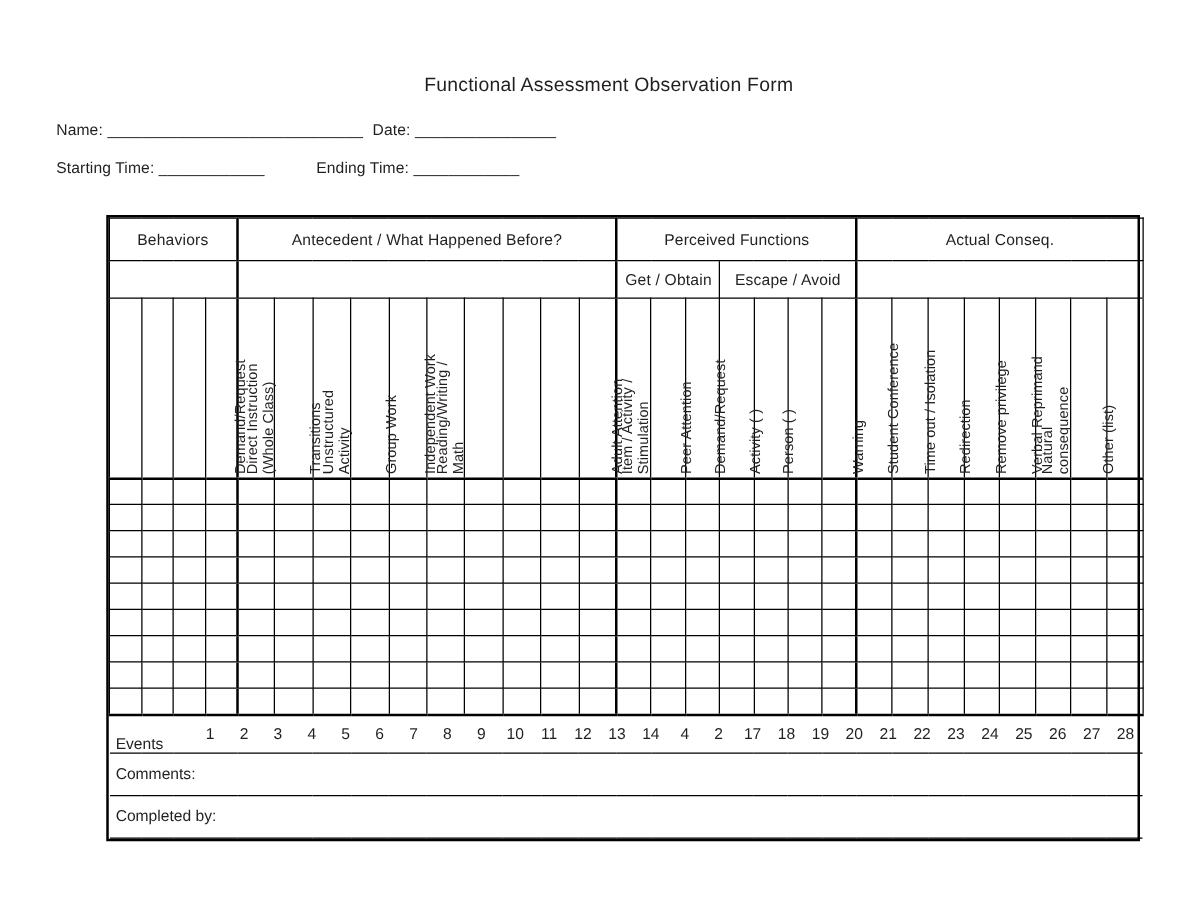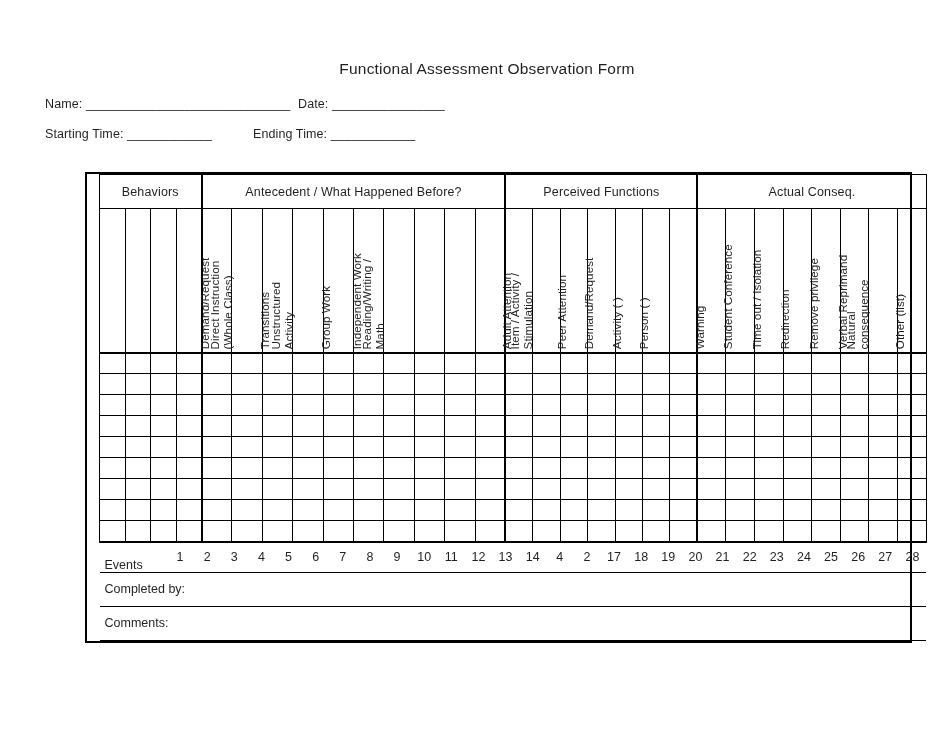--- a/index.html
+++ b/index.html
@@ -45,21 +45,20 @@
   .fl-end    { left: 241px; top: 127px; }
 
   
   .grid {
     position: absolute;
     left: 73px;
     top: 172px;
     width: 827px;
     border: 2px solid #000;
     box-sizing: border-box;
-    padding-left: 12px;
   }
   .grid table {
     border-collapse: collapse;
     table-layout: fixed;
     width: 100%;
   }
   .grid td, .grid th {
     border: 1px solid #000;
     padding: 0;
     font-weight: normal;
@@ -234,20 +233,27 @@
           <col style="width: 28.6px;">
           <col style="width: 28.6px;">
           <col style="width: 28.6px;">
         </colgroup>
         <tbody id="grid-body">
           <tr>
             <td class="group-head" colspan="4">Behaviors</td>
             <td class="group-head sep-l" colspan="10">Antecedent / What Happened Before?</td>
             <td class="group-head sep-l" colspan="7">Perceived Functions</td>
             <td class="group-head sep-l" colspan="8">Actual Conseq.</td>
+          </tr>
+          <tr>
+            <td class="sub-head blank-head" colspan="4" style="border-bottom: none;"></td>
+            <td class="sub-head blank-head sep-l" colspan="10" style="border-bottom: none;"></td>
+            <td class="sub-head sep-l" colspan="3">Get / Obtain</td>
+            <td class="sub-head" colspan="4">Escape / Avoid</td>
+            <td class="sub-head blank-head sep-l" colspan="8" style="border-bottom: none;"></td>
           </tr>
           <tr>
             <td class="vcell" style="border-bottom: 2.5px solid rgb(0, 0, 0);"></td>
             <td class="vcell" style="border-bottom: 2.5px solid rgb(0, 0, 0);"></td>
             <td class="vcell" style="border-bottom: 2.5px solid rgb(0, 0, 0);"></td>
             <td class="vcell" style="border-bottom: 2.5px solid rgb(0, 0, 0);"></td>
             <td class="vcell sep-l" style="border-bottom: 2.5px solid rgb(0, 0, 0);">
               <div class="vlabel-wrap">
                 <div class="vlabel">Demand/Request</div>
               </div>
@@ -667,22 +673,22 @@
                   <span>24</span>
                   <span>25</span>
                   <span>26</span>
                   <span>27</span>
                   <span>28</span>
                 </div>
               </div>
             </td>
           </tr>
           <tr class="note-row">
+            <td colspan="29">Comments:</td>
+          </tr>
+          <tr class="note-row">
             <td colspan="29">Completed by:</td>
-          </tr>
-          <tr class="note-row">
-            <td colspan="29">Comments:</td>
           </tr>
         </tbody>
     </table>
   </div>
 
 </div>
 
 </body></html>

